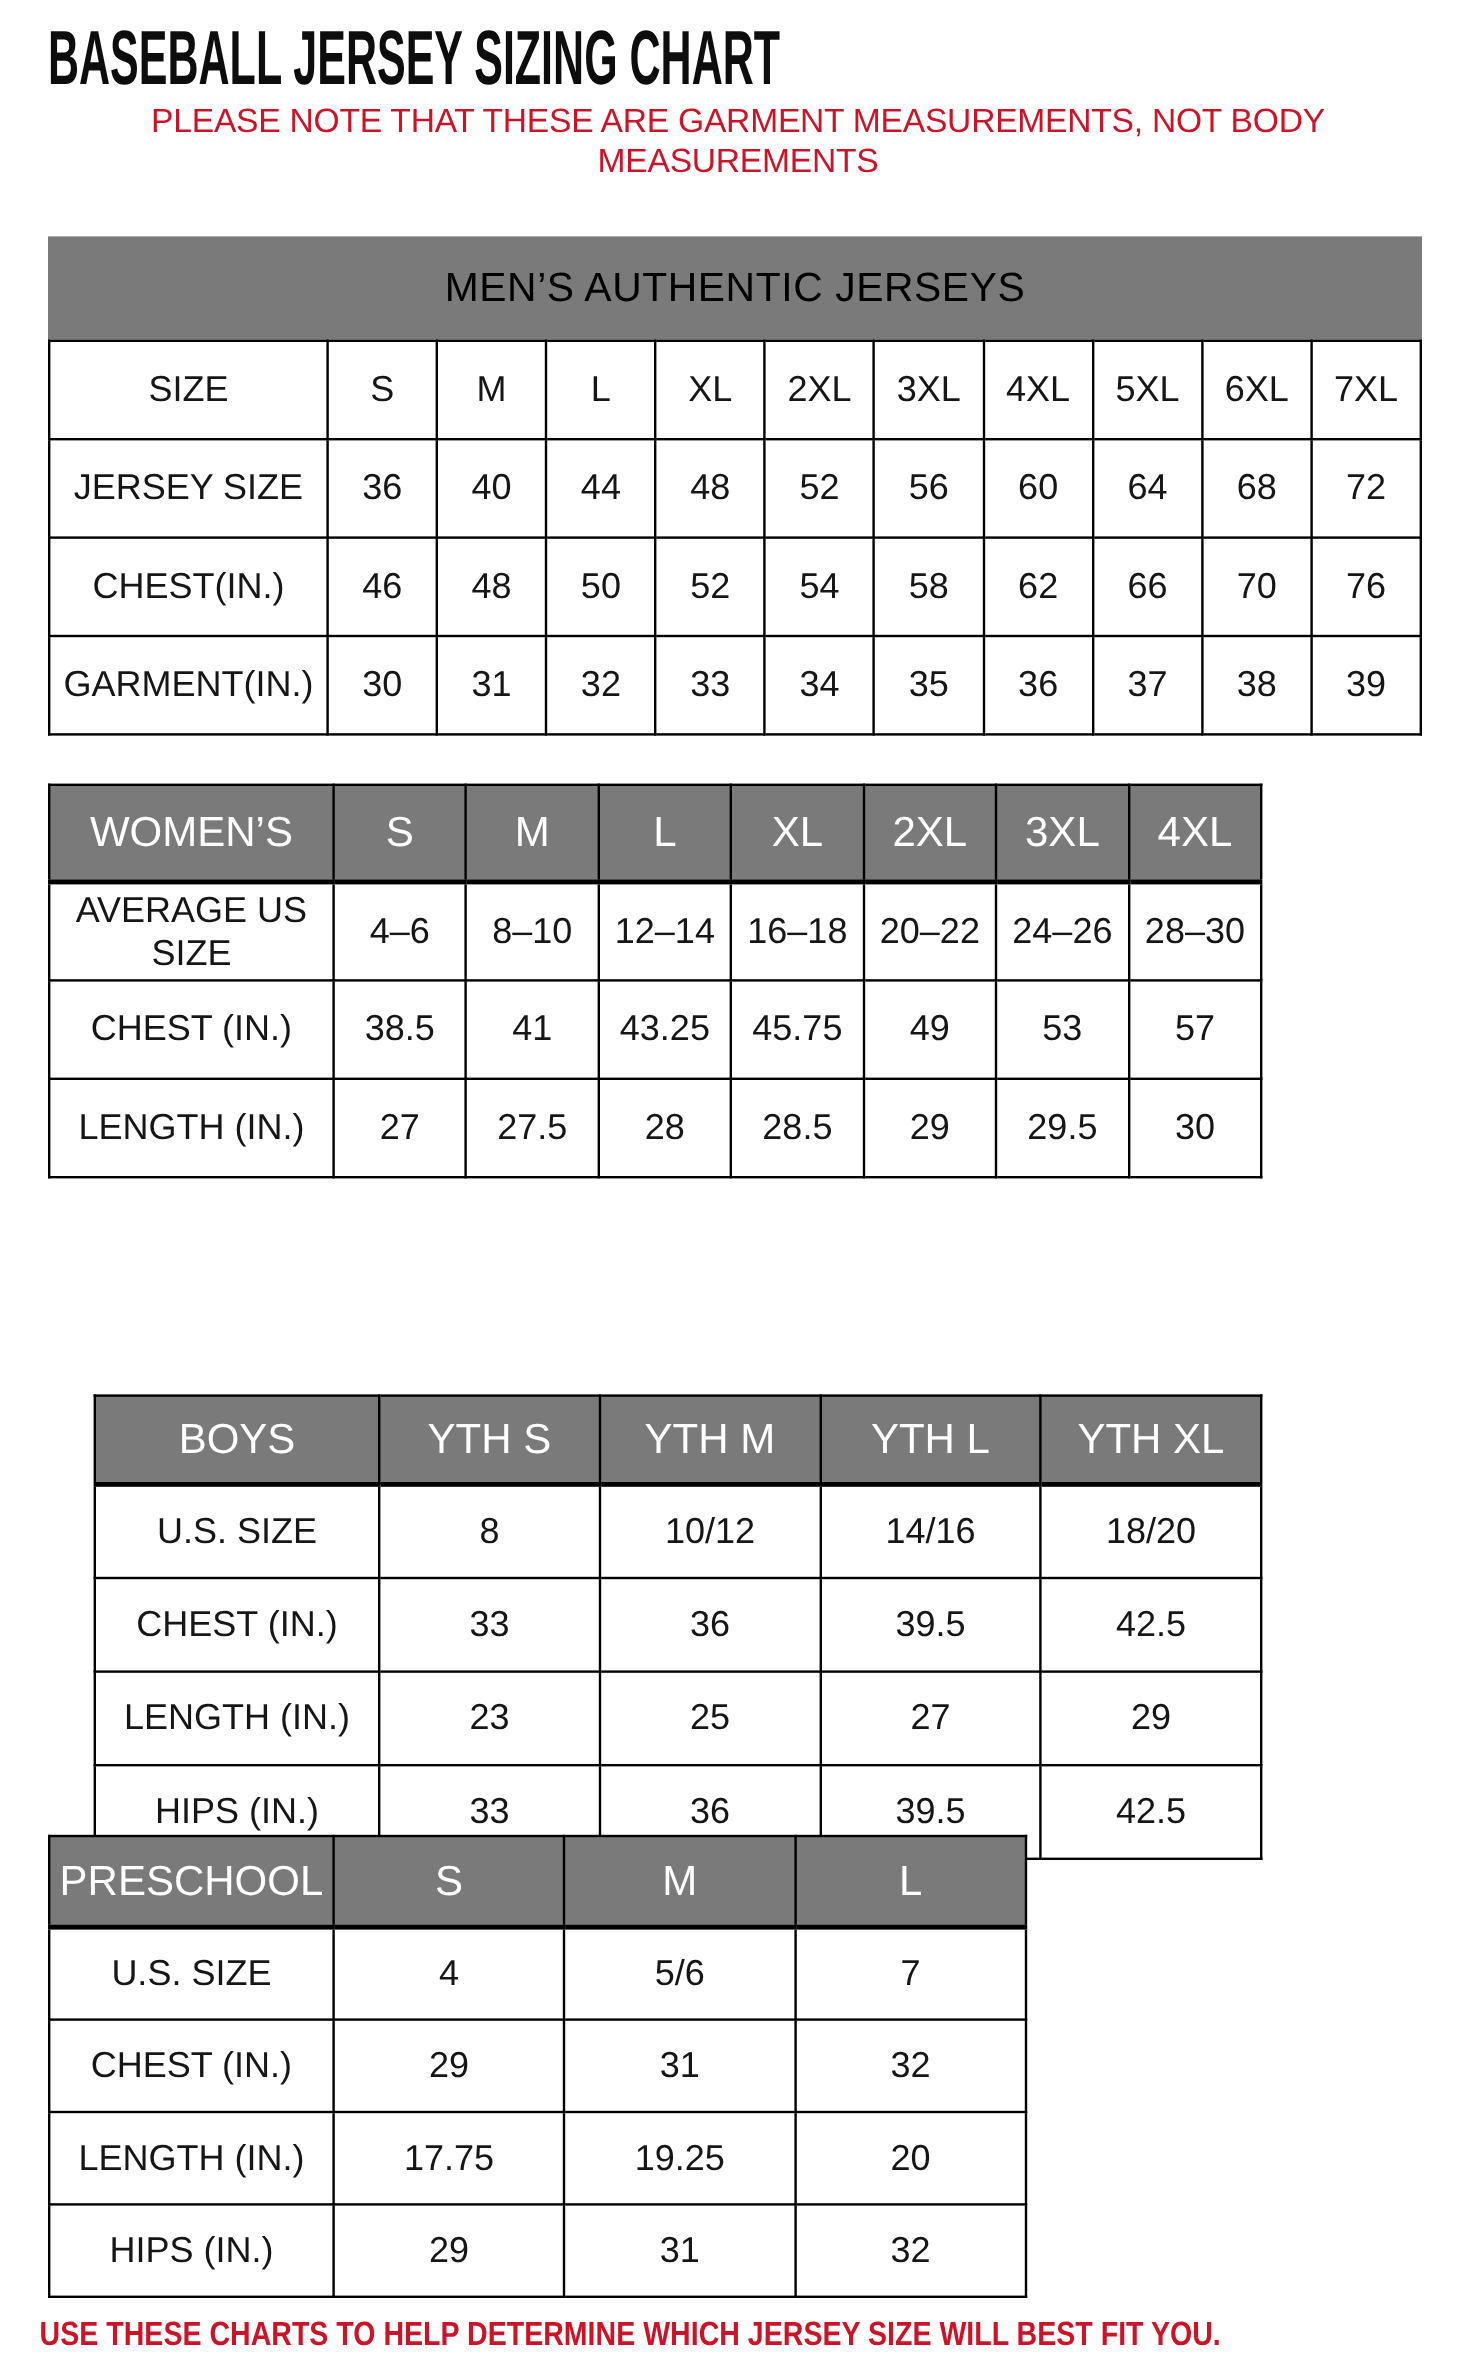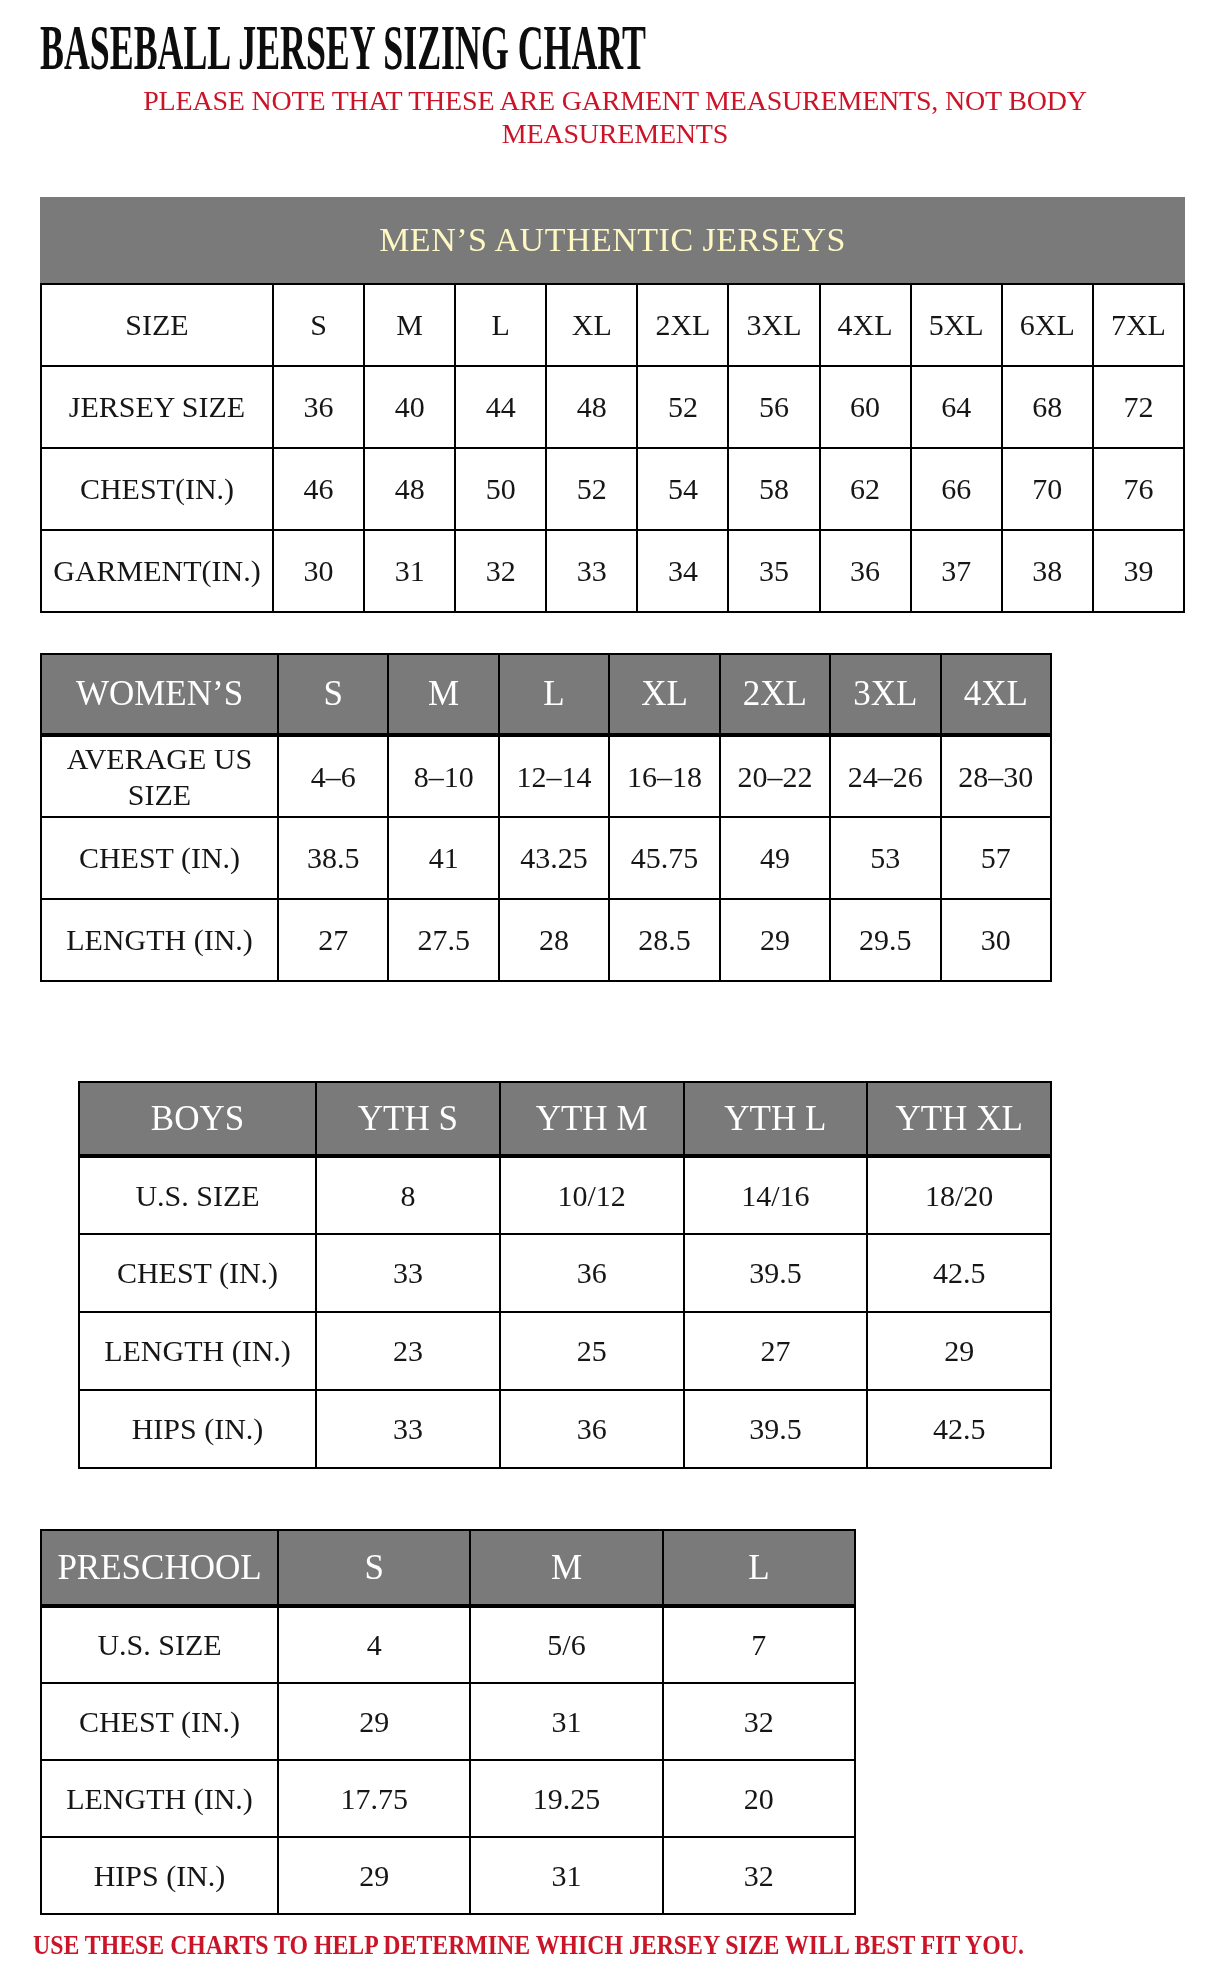--- a/index.html
+++ b/index.html
@@ -5,21 +5,20 @@
   * { box-sizing: border-box; }
   html, body { margin: 0; padding: 0; background: #ffffff; }
   body { font-family: "Liberation Sans", sans-serif; }
 
   .sheet {
     position: relative;
     width: 1220px;
     height: 1974px;
     background: #ffffff;
     overflow: hidden;
-    font-family: Liberation Serif, serif;
   }
 
   
   .title { position: absolute; top: 16px; left: 40px; margin: 0; }
   .title .condense {
     display: inline-block;
     font-size: 64px;
     font-weight: 700;
     line-height: 1.0;
     color: #0d0d0d;
@@ -39,27 +38,27 @@
     line-height: 1.18;
     color: #cc1429;
     letter-spacing: -0.2px;
     text-align: center;
   }
 
   
   .tbl { position: absolute; left: 40px; }
   .tbl-mens      { top: 197px;  width: 1145px; }
   .tbl-womens    { top: 653px;  width: 1012px; }
-  .tbl-boys      { top: 1081px; width: 1012px; padding-left: 38px; }
+  .tbl-boys      { top: 1162px; width: 1012px; padding-left: 38px; }
   .tbl-preschool { top: 1529px; width: 816px; }
 
   .cap {
     height: 86px;
     background: #7a7a7a;
-    color: #fef9c3;
+    color: #000000;
     font-size: 34px;
     letter-spacing: 0.5px;
     display: flex;
     align-items: center;
     justify-content: center;
   }
 
   table.grid {
     width: 100%;
     border-collapse: collapse;

